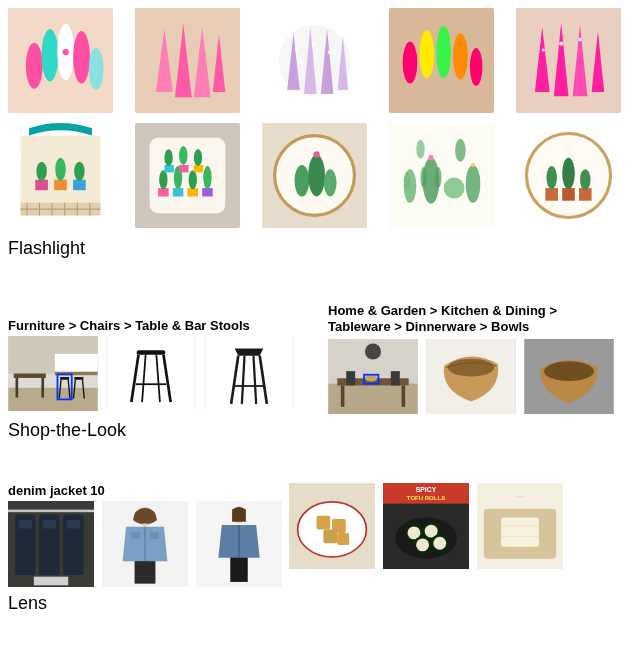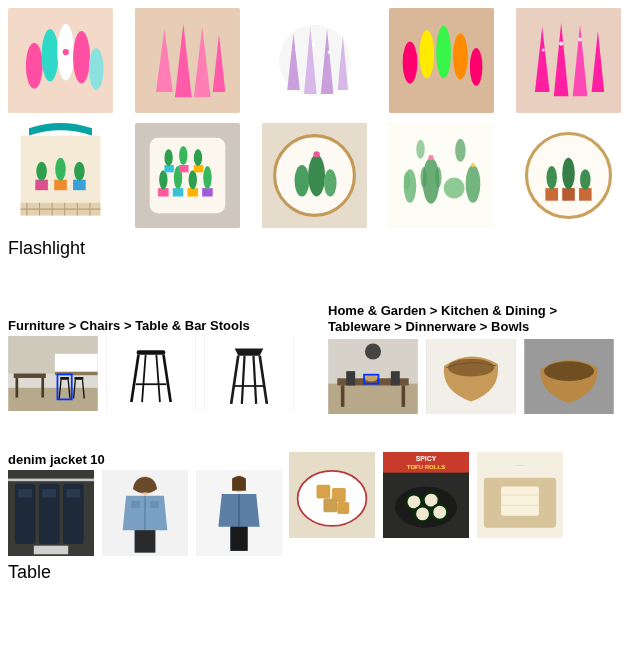--- a/index.html
+++ b/index.html
@@ -318,20 +318,21 @@
 
         <svg class="thumb" viewBox="0 0 100 84">
           <rect width="100" height="84" fill="#9a9a9a"></rect>
           <path d="M18 34 Q50 14 82 32 Q84 60 50 72 Q16 60 18 34 Z" fill="#b88844"></path>
           <ellipse cx="50" cy="36" rx="28" ry="11" fill="#6f4e22"></ellipse>
         </svg>
       </div>
     </div>
   </div>
 
+  <div class="heading">Shop-the-Look</div>
 </div>
 
 <div class="spacer-v2"></div>
 
 <div class="section">
   <div class="lens-row">
 
     <div class="lens-group">
       <div class="small-heading">denim jacket 10</div>
       <div class="lens-imgs">
@@ -408,14 +409,14 @@
           <rect x="8" y="30" width="84" height="58" rx="4" fill="#d8c49a"></rect>
           <rect x="28" y="40" width="44" height="34" rx="2" fill="#f8f2dc"></rect>
           <line x1="28" y1="50" x2="72" y2="50" stroke="#e6dcc0" stroke-width="1"></line>
           <line x1="28" y1="62" x2="72" y2="62" stroke="#e6dcc0" stroke-width="1"></line>
           <text x="50" y="18" text-anchor="middle" font-size="7" fill="#888" font-family="Arial">····</text>
         </svg>
       </div>
     </div>
   </div>
 
-  <div class="heading">Table</div>
+  <div class="heading">Lens</div>
 </div>
 
 </body></html>

